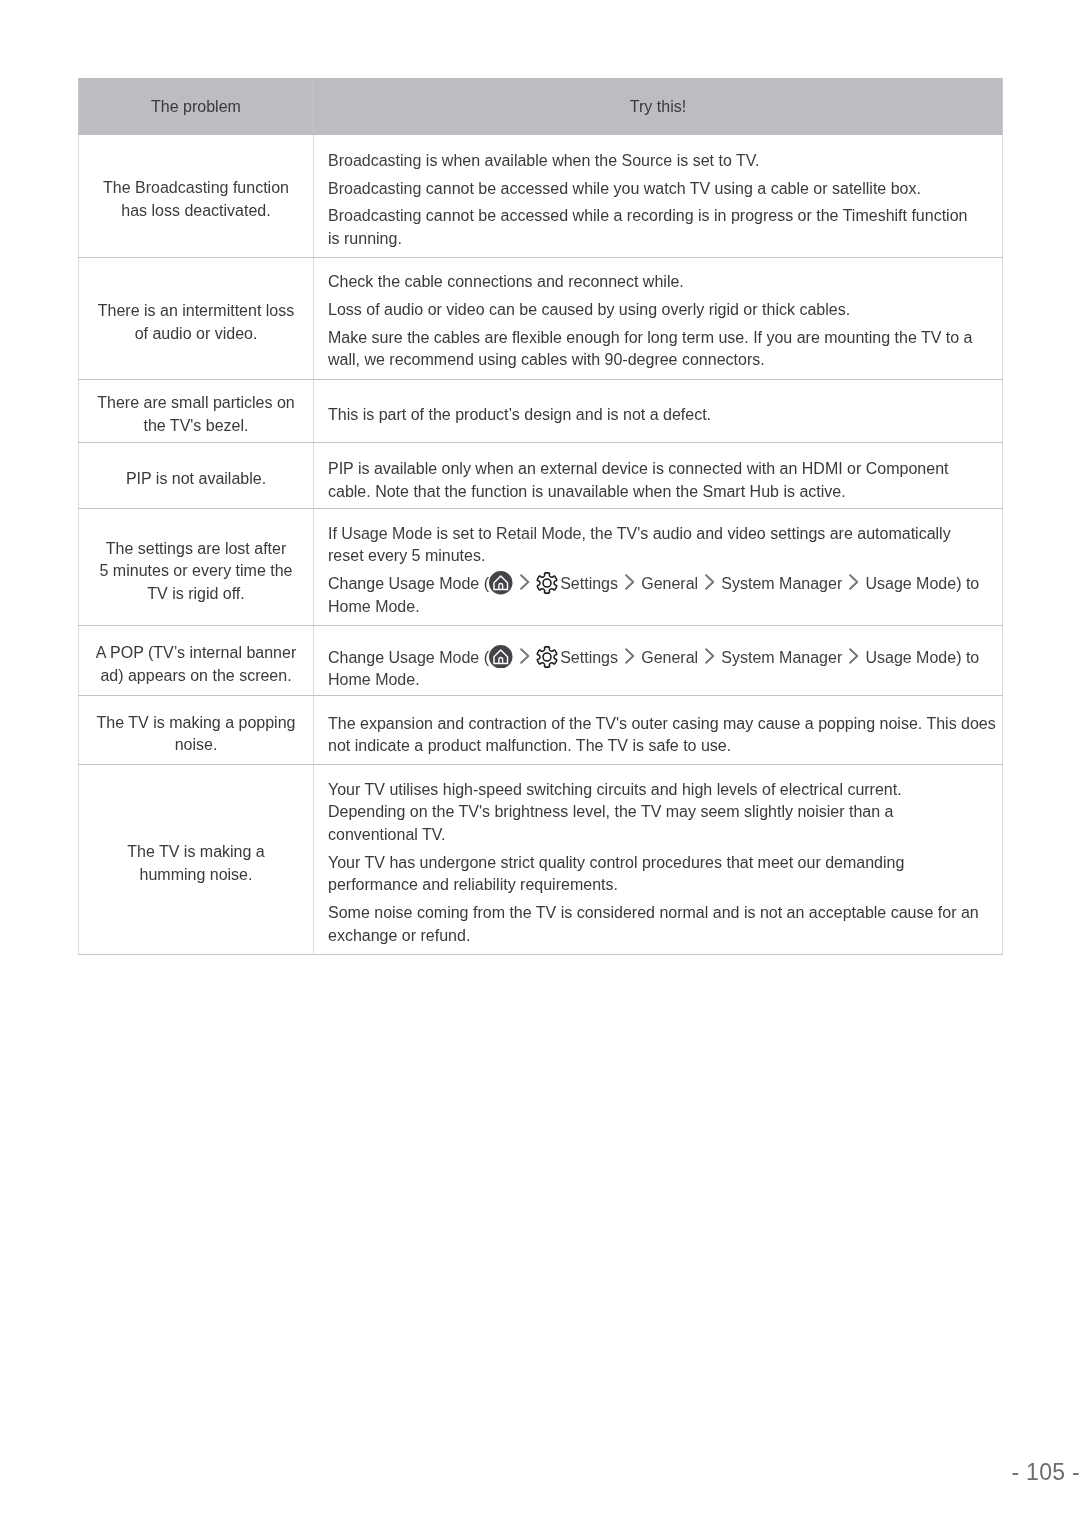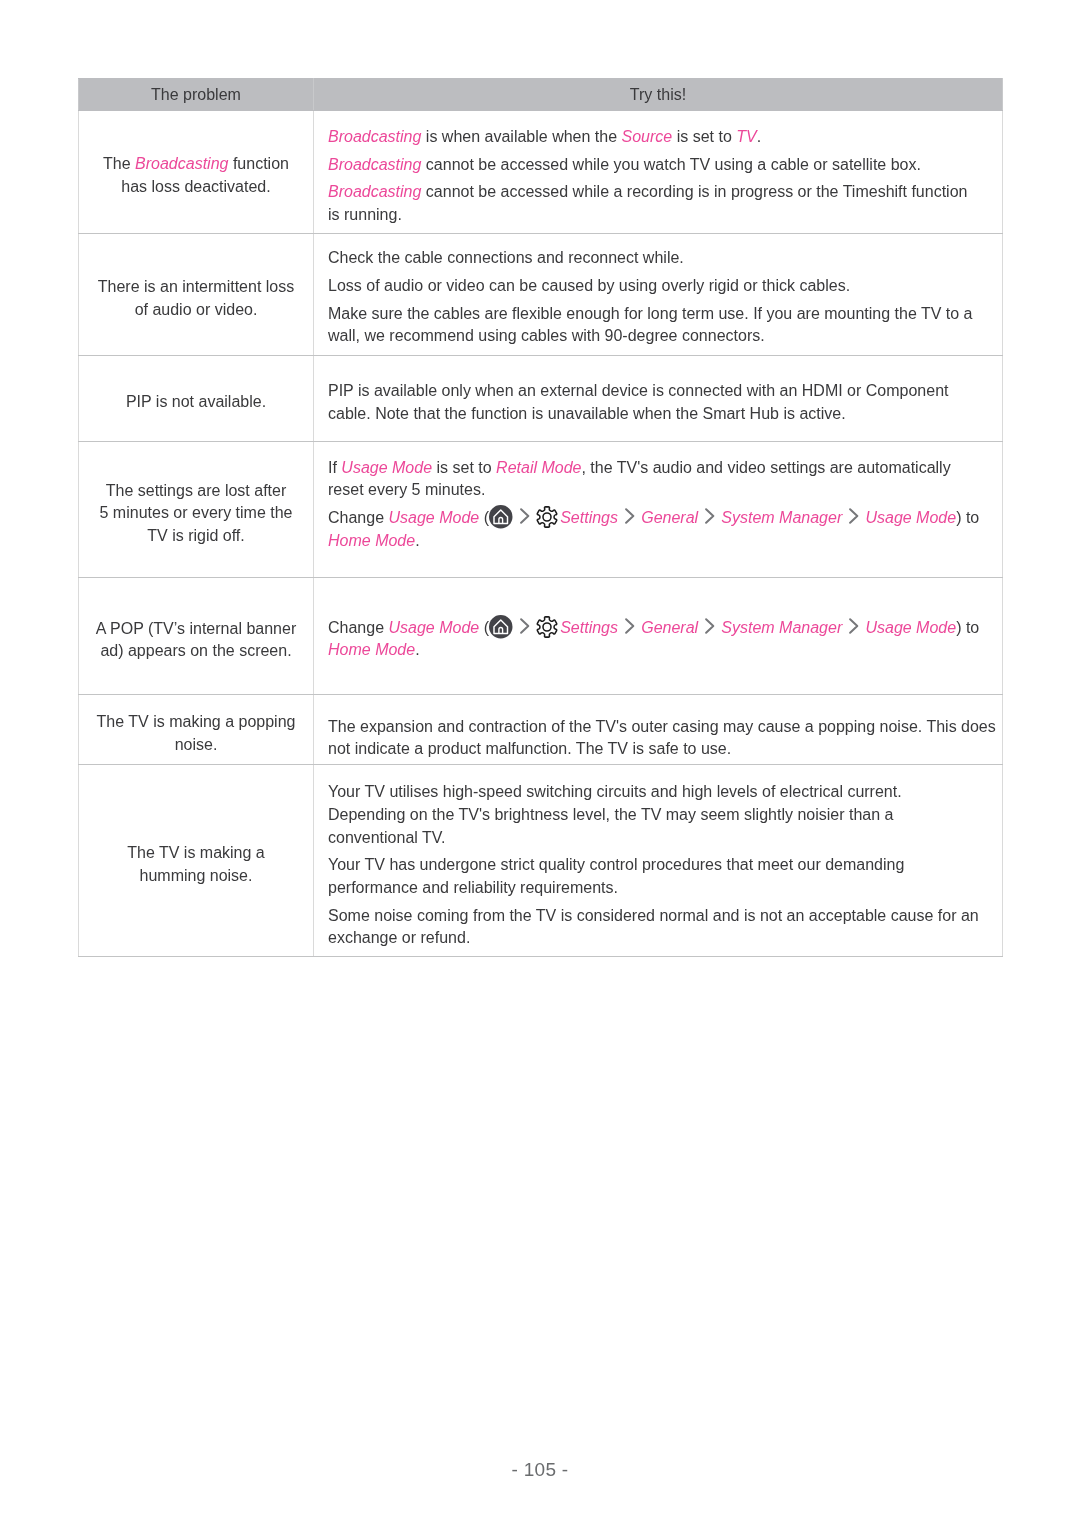--- a/index.html
+++ b/index.html
@@ -1,44 +1,44 @@
 <!DOCTYPE html>
 <html><head>
 <meta charset="utf-8">
 <title>Troubleshooting</title>
 <style>
   html,body{margin:0;padding:0;background:#ffffff;}
   body{width:1080px;height:1527px;font-family:"Liberation Sans",sans-serif;-webkit-font-smoothing:antialiased;}
   .page{position:relative;width:1080px;height:1527px;overflow:hidden;background:#fff;}
   table.tbl{position:absolute;left:78px;top:78px;width:924px;border-collapse:collapse;table-layout:fixed;}
-  .tbl th{background:#bcbdc0;color:#3a3a3c;font-weight:400;font-size:16px;text-align:center;height:31px;padding:0;border-top:1px solid #bcbdc0;border-bottom:1px solid #bcbdc0;border-left:1px solid #c8c9cb;border-right:1px solid #c8c9cb;}
+  .tbl th{background:#bcbdc0;color:#3a3a3c;font-weight:400;font-size:16px;text-align:center;height:31px;padding:12px;border-top:1px solid #bcbdc0;border-bottom:1px solid #bcbdc0;border-left:1px solid #c8c9cb;border-right:1px solid #c8c9cb;}
   .tbl td{border-top:1px solid #c3c4c5;border-bottom:1px solid #c3c4c5;border-left:1px solid #dadada;border-right:1px solid #dadada;vertical-align:middle;font-size:16px;color:#3a3a3c;}
   .tbl tbody tr:nth-child(1){height:123px;}
   .tbl tbody tr:nth-child(2){height:122px;}
   .tbl tbody tr:nth-child(3){height:63px;}
   .tbl tbody tr:nth-child(4){height:52px;}
   .tbl tbody tr:nth-child(5){height:117px;}
   .tbl tbody tr:nth-child(6){height:70px;}
   .tbl tbody tr:nth-child(7){height:54px;}
   .tbl tbody tr:nth-child(8){height:190px;}
   td.prob{padding:12.0px 14px 4.0px;text-align:center;}
   td.ans{padding:16.0px 14px 6.0px;}
   .tbl tbody tr:nth-child(1) td.ans{padding-top:15.0px;padding-bottom:6.4px;}
   .tbl tbody tr:nth-child(2) td.ans{padding-top:13.3px;padding-bottom:7.1px;}
   .tbl tbody tr:nth-child(3) td.ans{padding-top:24.2px;padding-bottom:15.2px;}
-  .tbl tbody tr:nth-child(4) td.ans{padding-top:15.3px;padding-bottom:25px;}
+  .tbl tbody tr:nth-child(4) td.ans{padding-top:15.3px;padding-bottom:5px;}
   .tbl tbody tr:nth-child(5) td.ans{padding-top:13.4px;padding-bottom:7.1px;}
   .tbl tbody tr:nth-child(6) td.ans{padding-top:20.2px;padding-bottom:3.6px;}
   .tbl tbody tr:nth-child(7) td.ans{padding-top:16.1px;padding-bottom:6.7px;}
   .tbl tbody tr:nth-child(8) td.ans{padding-top:13.3px;padding-bottom:7.3px;}
-  .blue{color:#ec4899;font-style:italic;}
+  .blue{color:#404040;}
   .para{margin:0;padding:0;}
   .para + .para{margin-top:5.1px;}
   .ln{display:block;line-height:22.6px;white-space:nowrap;}
-  .pageno{position:absolute;left:0;top:1459px;width:1080px;text-align:center;color:#6a6c6e;font-size:19px;letter-spacing:0.3px;}
+  .pageno{position:absolute;left:0;top:1459px;width:1080px;text-align:right;color:#6a6c6e;font-size:23px;letter-spacing:0.3px;}
   .iw{display:inline-block;position:relative;height:0;overflow:visible;vertical-align:baseline;}
   .iw svg{position:absolute;left:0;display:block;}
   .iw-home{width:23.5px;margin:0 1px 0 0;}
   .iw-home svg{top:-17.8px;}
   .iw-gear{width:21px;margin:0 2.5px 0 0px;}
   .iw-gear svg{top:-18.0px;left:-1.5px;}
   .iw-chev{width:12px;margin:0 5.6px;}
   .iw-chev svg{top:-16.0px;}
 </style>
 </head>
@@ -93,20 +93,33 @@
             </div>
             <div class="para">
               <span class="ln"><span class="">Make sure the cables are flexible enough for long term use. If you are mounting the TV to a</span></span>
               <span class="ln"><span class="">wall, we recommend using cables with 90-degree connectors.</span></span>
             </div>
           </td>
         </tr>
         <tr>
           <td class="prob">
             <div class="para">
+              <span class="ln"><span class="">There are small particles on</span></span>
+              <span class="ln"><span class="">the TV's bezel.</span></span>
+            </div>
+          </td>
+          <td class="ans">
+            <div class="para">
+              <span class="ln"><span class="">This is part of the product’s design and is not a defect.</span></span>
+            </div>
+          </td>
+        </tr>
+        <tr>
+          <td class="prob">
+            <div class="para">
               <span class="ln"><span class="">PIP is not available.</span></span>
             </div>
           </td>
           <td class="ans">
             <div class="para">
               <span class="ln"><span class="">PIP is available only when an external device is connected with an HDMI or Component</span></span>
               <span class="ln"><span class="">cable. Note that the function is unavailable when the Smart Hub is active.</span></span>
             </div>
           </td>
         </tr>

